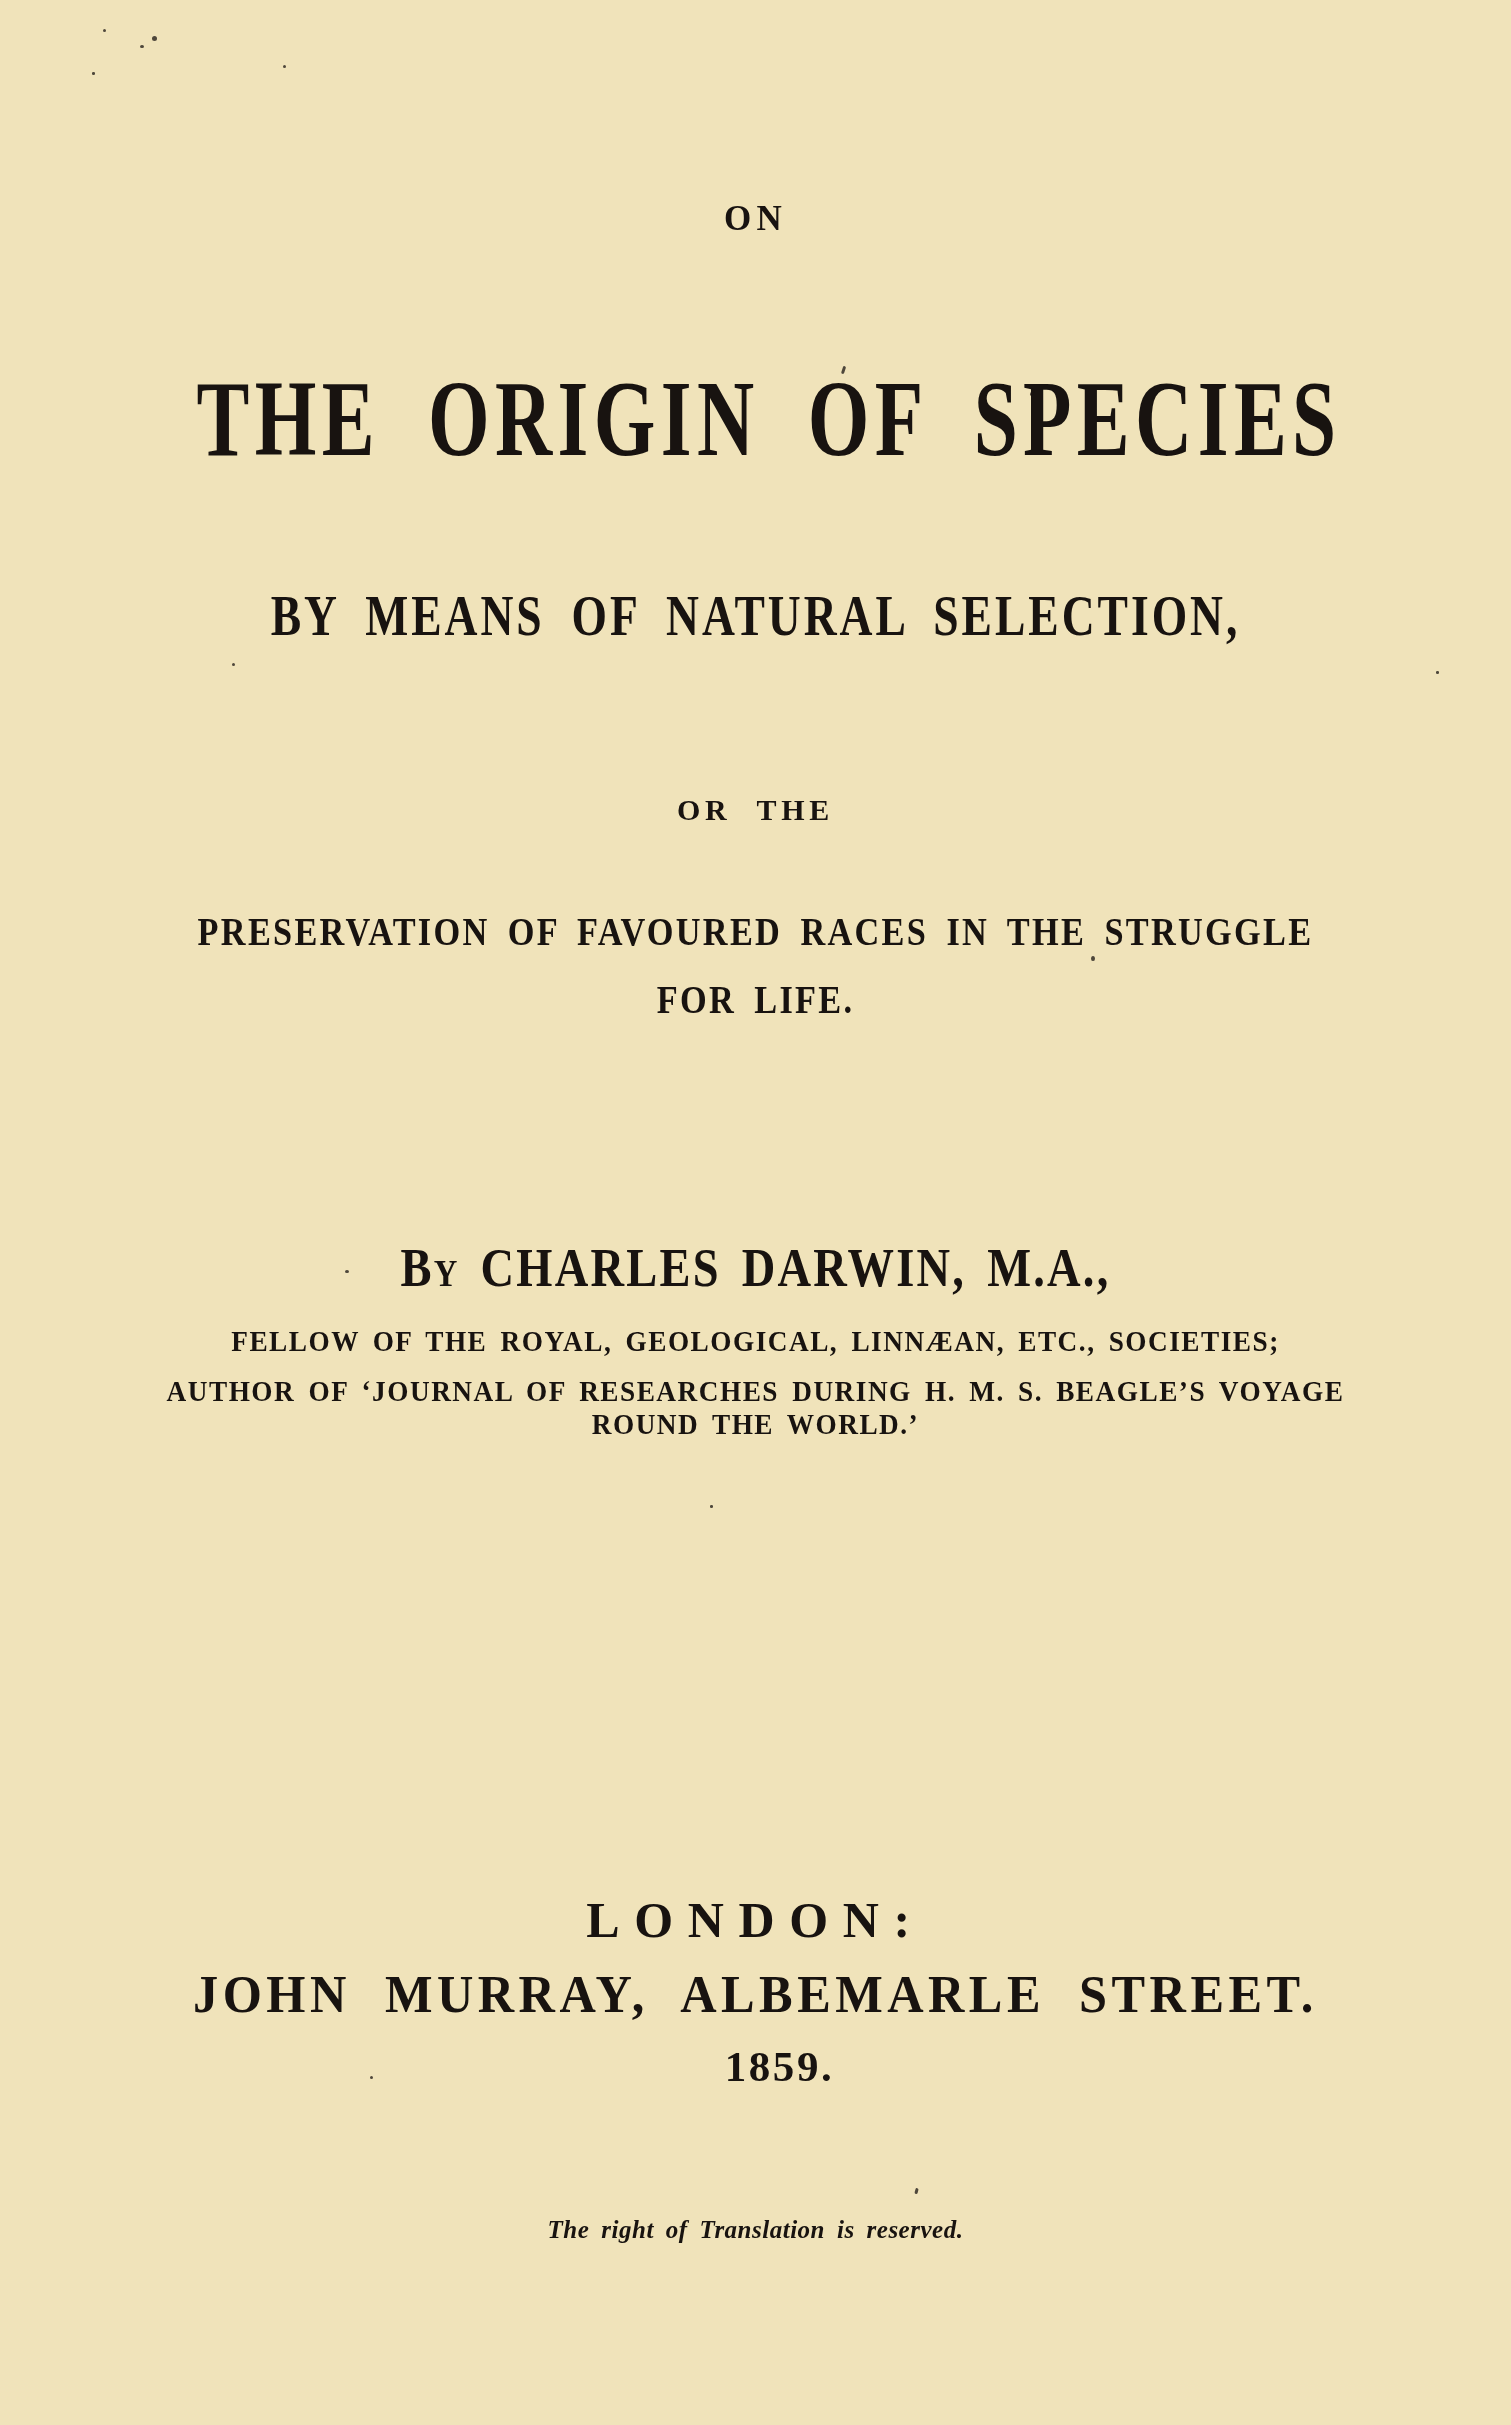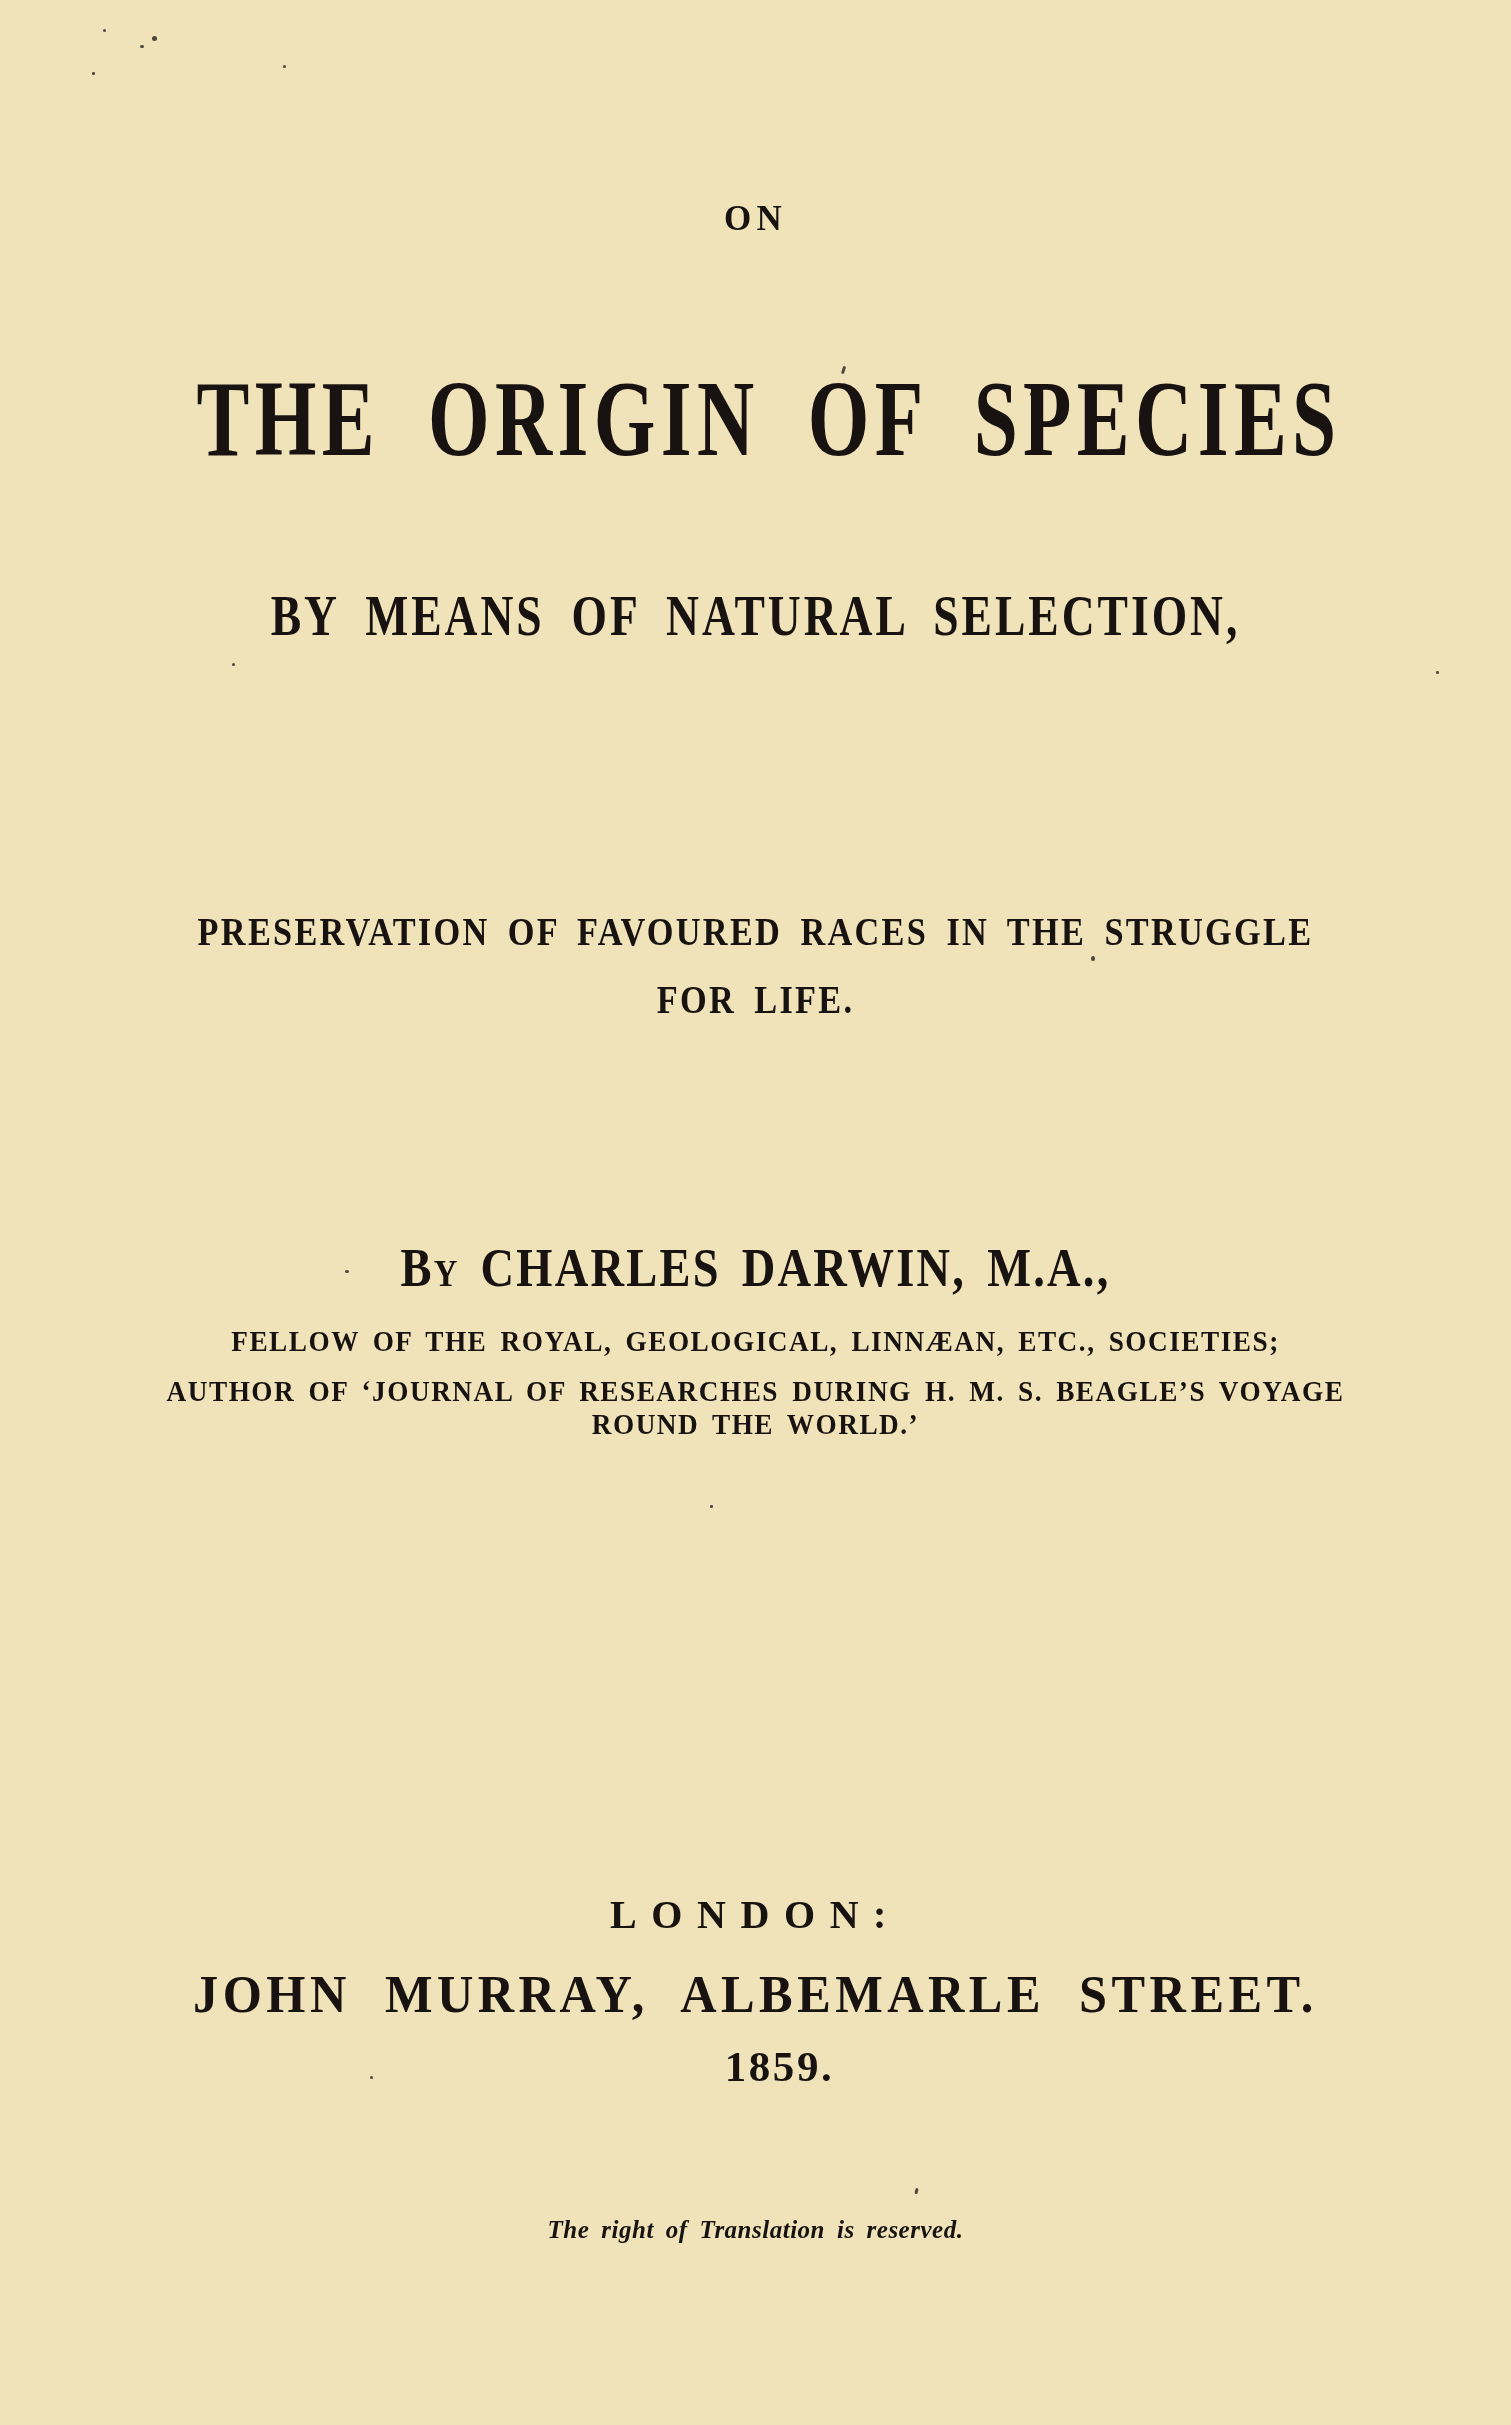--- a/index.html
+++ b/index.html
@@ -95,21 +95,21 @@
     font-weight: 700;
     letter-spacing: 1.6px;
     word-spacing: 5.2px;
     line-height: 33px;
     transform: scaleX(0.94);
     transform-origin: 50% 0;
     white-space: normal;
   }
   .imprint-city {
     top: 1895px;
-    font-size: 40px;
+    font-size: 50px;
     font-weight: 700;
     letter-spacing: 14.6px;
   }
   .imprint-publisher {
     top: 1968px;
     font-size: 53px;
     font-weight: 700;
     letter-spacing: 4.7px;
     word-spacing: 18px;
     transform: scaleX(0.95);
@@ -141,20 +141,21 @@
 <body>
 
 <div class="page">
 
   <div class="line half-title">ON</div>
 
   <div class="line main-title">THE ORIGIN OF SPECIES</div>
 
   <div class="line subtitle">BY MEANS OF NATURAL SELECTION,</div>
 
+  <div class="line connector">OR THE</div>
 
   <div class="line subtitle2">
     <span>PRESERVATION OF FAVOURED RACES IN THE STRUGGLE</span><br>
     <span>FOR LIFE.</span>
   </div>
 
   <div class="line author">By CHARLES DARWIN, M.A.,</div>
 
   <div class="line credentials-1">FELLOW OF THE ROYAL, GEOLOGICAL, LINNÆAN, ETC., SOCIETIES;</div>
 

